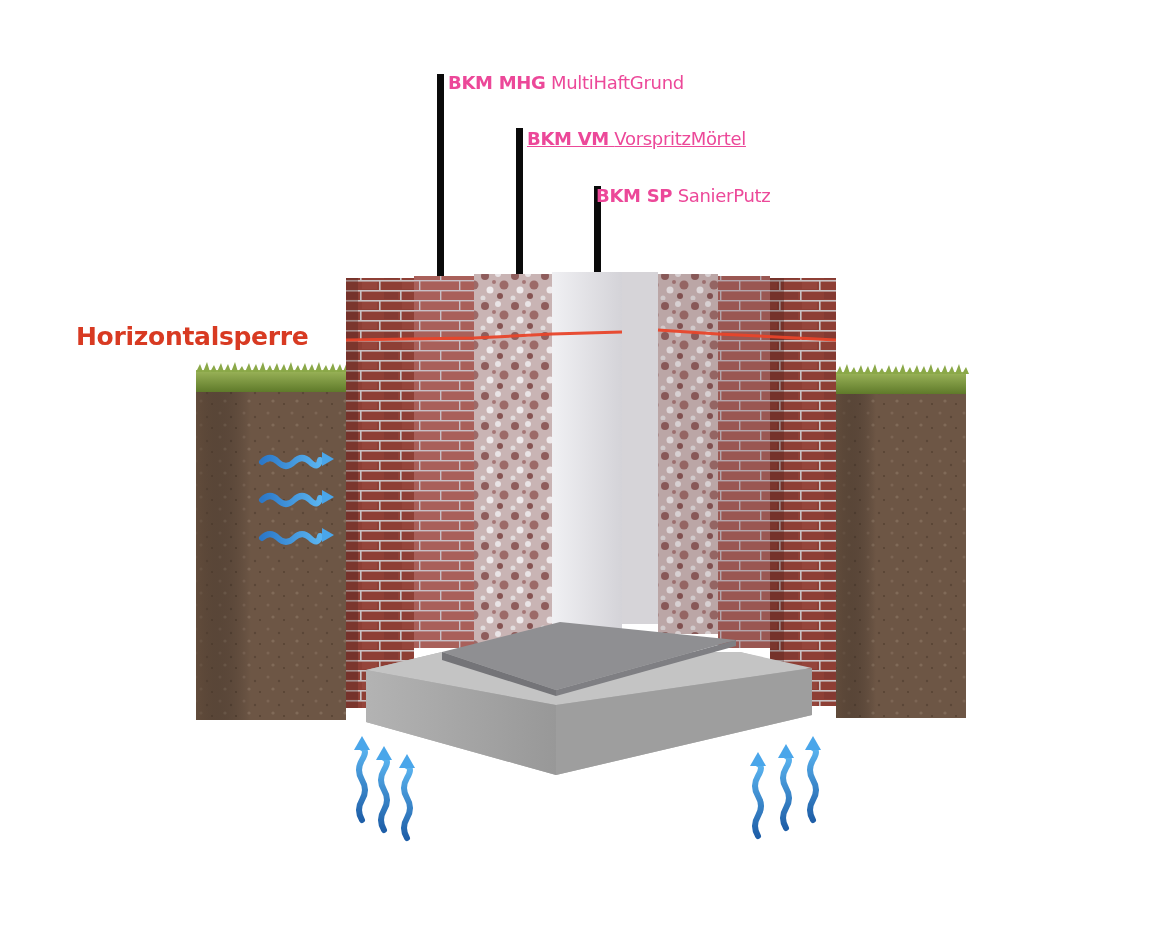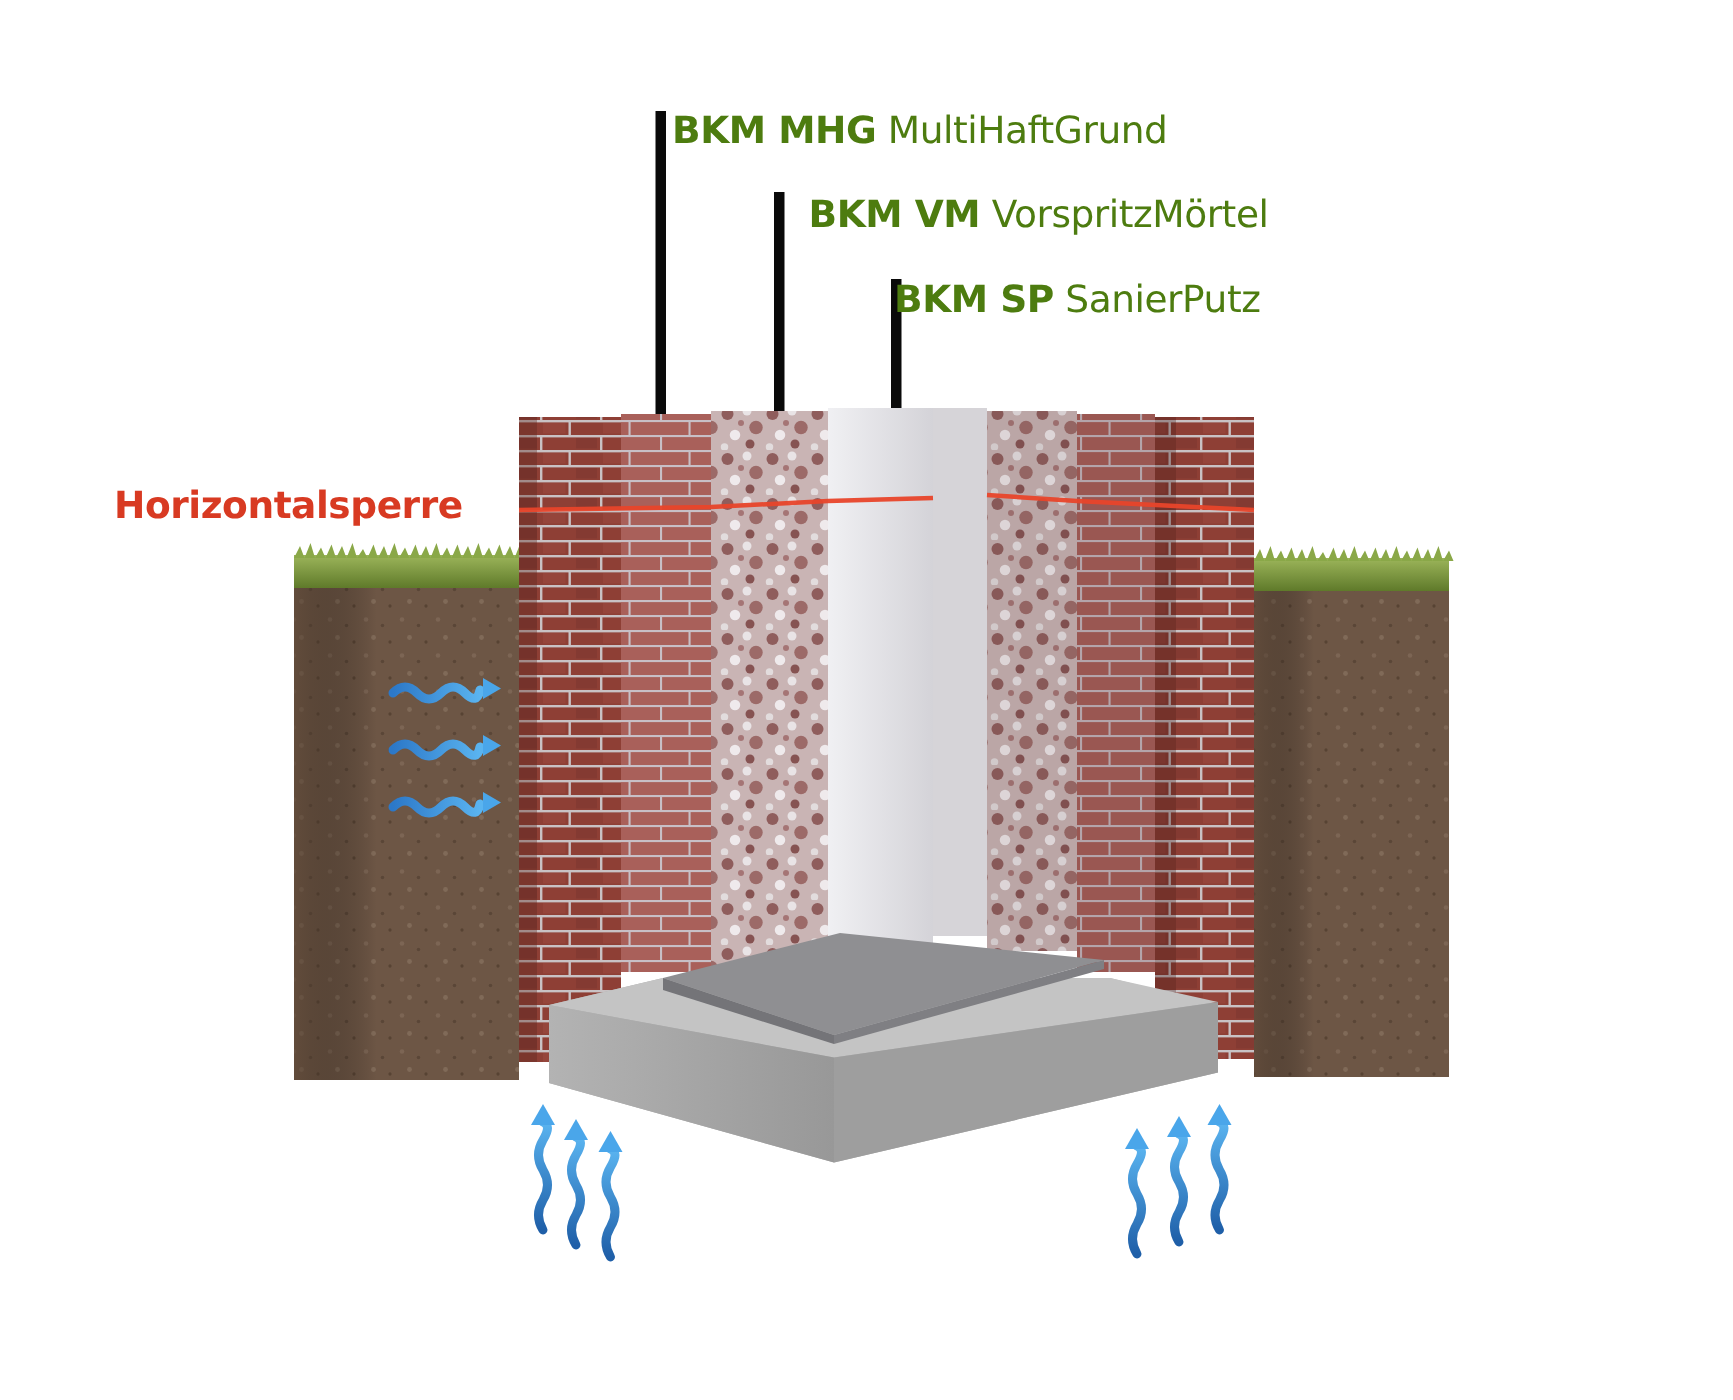--- a/index.html
+++ b/index.html
@@ -1,34 +1,34 @@
 <!DOCTYPE html>
 <html><head>
 <meta charset="utf-8">
 <style>
   html,body{margin:0;padding:0;background:#ffffff;}
   body{width:1155px;height:933px;position:relative;overflow:hidden;font-family:"DejaVu Sans","Liberation Sans",sans-serif;}
-  .label{position:absolute;font-size:25px;color:#4d7c0f;white-space:nowrap;letter-spacing:-0.3px;}
+  .label{position:absolute;font-size:18px;color:#ec4899;white-space:nowrap;letter-spacing:-0.3px;}
   .label b{font-weight:bold;}
   .leader{position:absolute;width:7px;background:#0a0a0a;}
   .hz-label{position:absolute;left:76px;top:322px;font-size:25px;font-weight:bold;color:#d83a22;letter-spacing:-0.3px;}
   svg{position:absolute;left:0;top:0;}
 </style>
 </head>
 <body>
 
 <div class="leader" style="left:437px;top:74px;height:210px;"></div>
 <div class="leader" style="left:516px;top:128px;height:176px;"></div>
 <div class="leader" style="left:594px;top:186px;height:120px;"></div>
 
 <div class="label" style="left:448px;top:72px;">
   <b>BKM MHG</b>
   <span>MultiHaftGrund</span>
 </div>
-<div class="label" style="left:539px;top:128px;">
+<div class="label" style="left:527px;top:128px;text-decoration:underline;">
   <b>BKM VM</b>
   <span>VorspritzMörtel</span>
 </div>
 <div class="label" style="left:596px;top:185px;">
   <b>BKM SP</b>
   <span>SanierPutz</span>
 </div>
 
 <div class="hz-label">Horizontalsperre</div>
 

